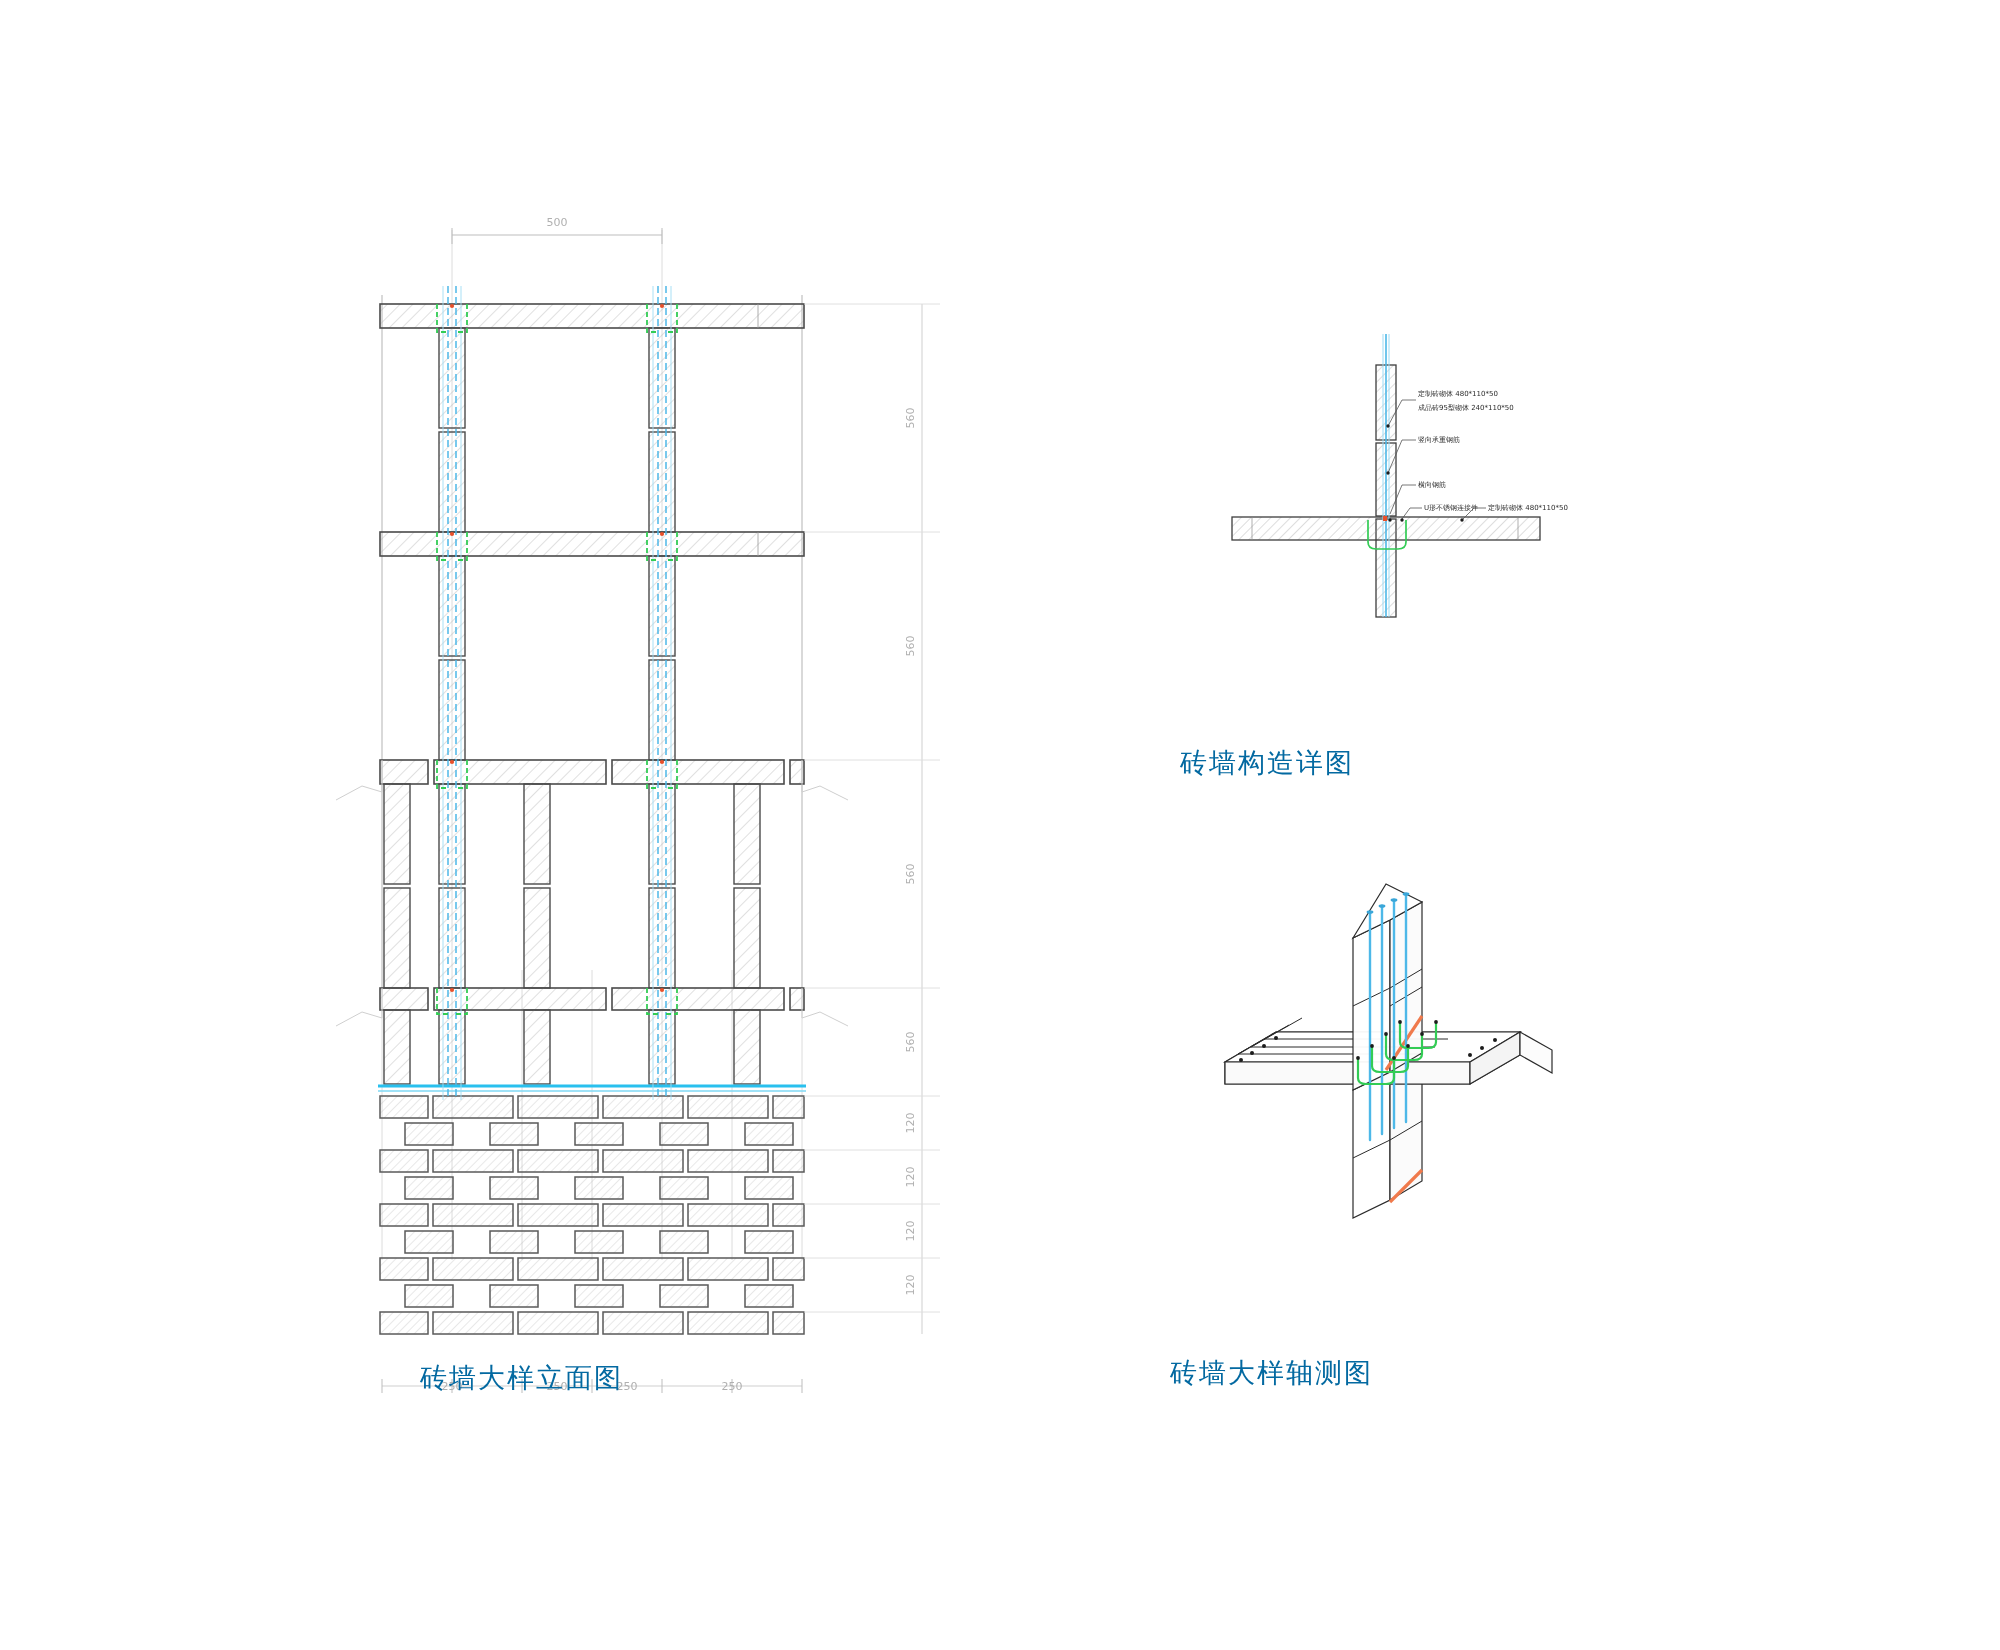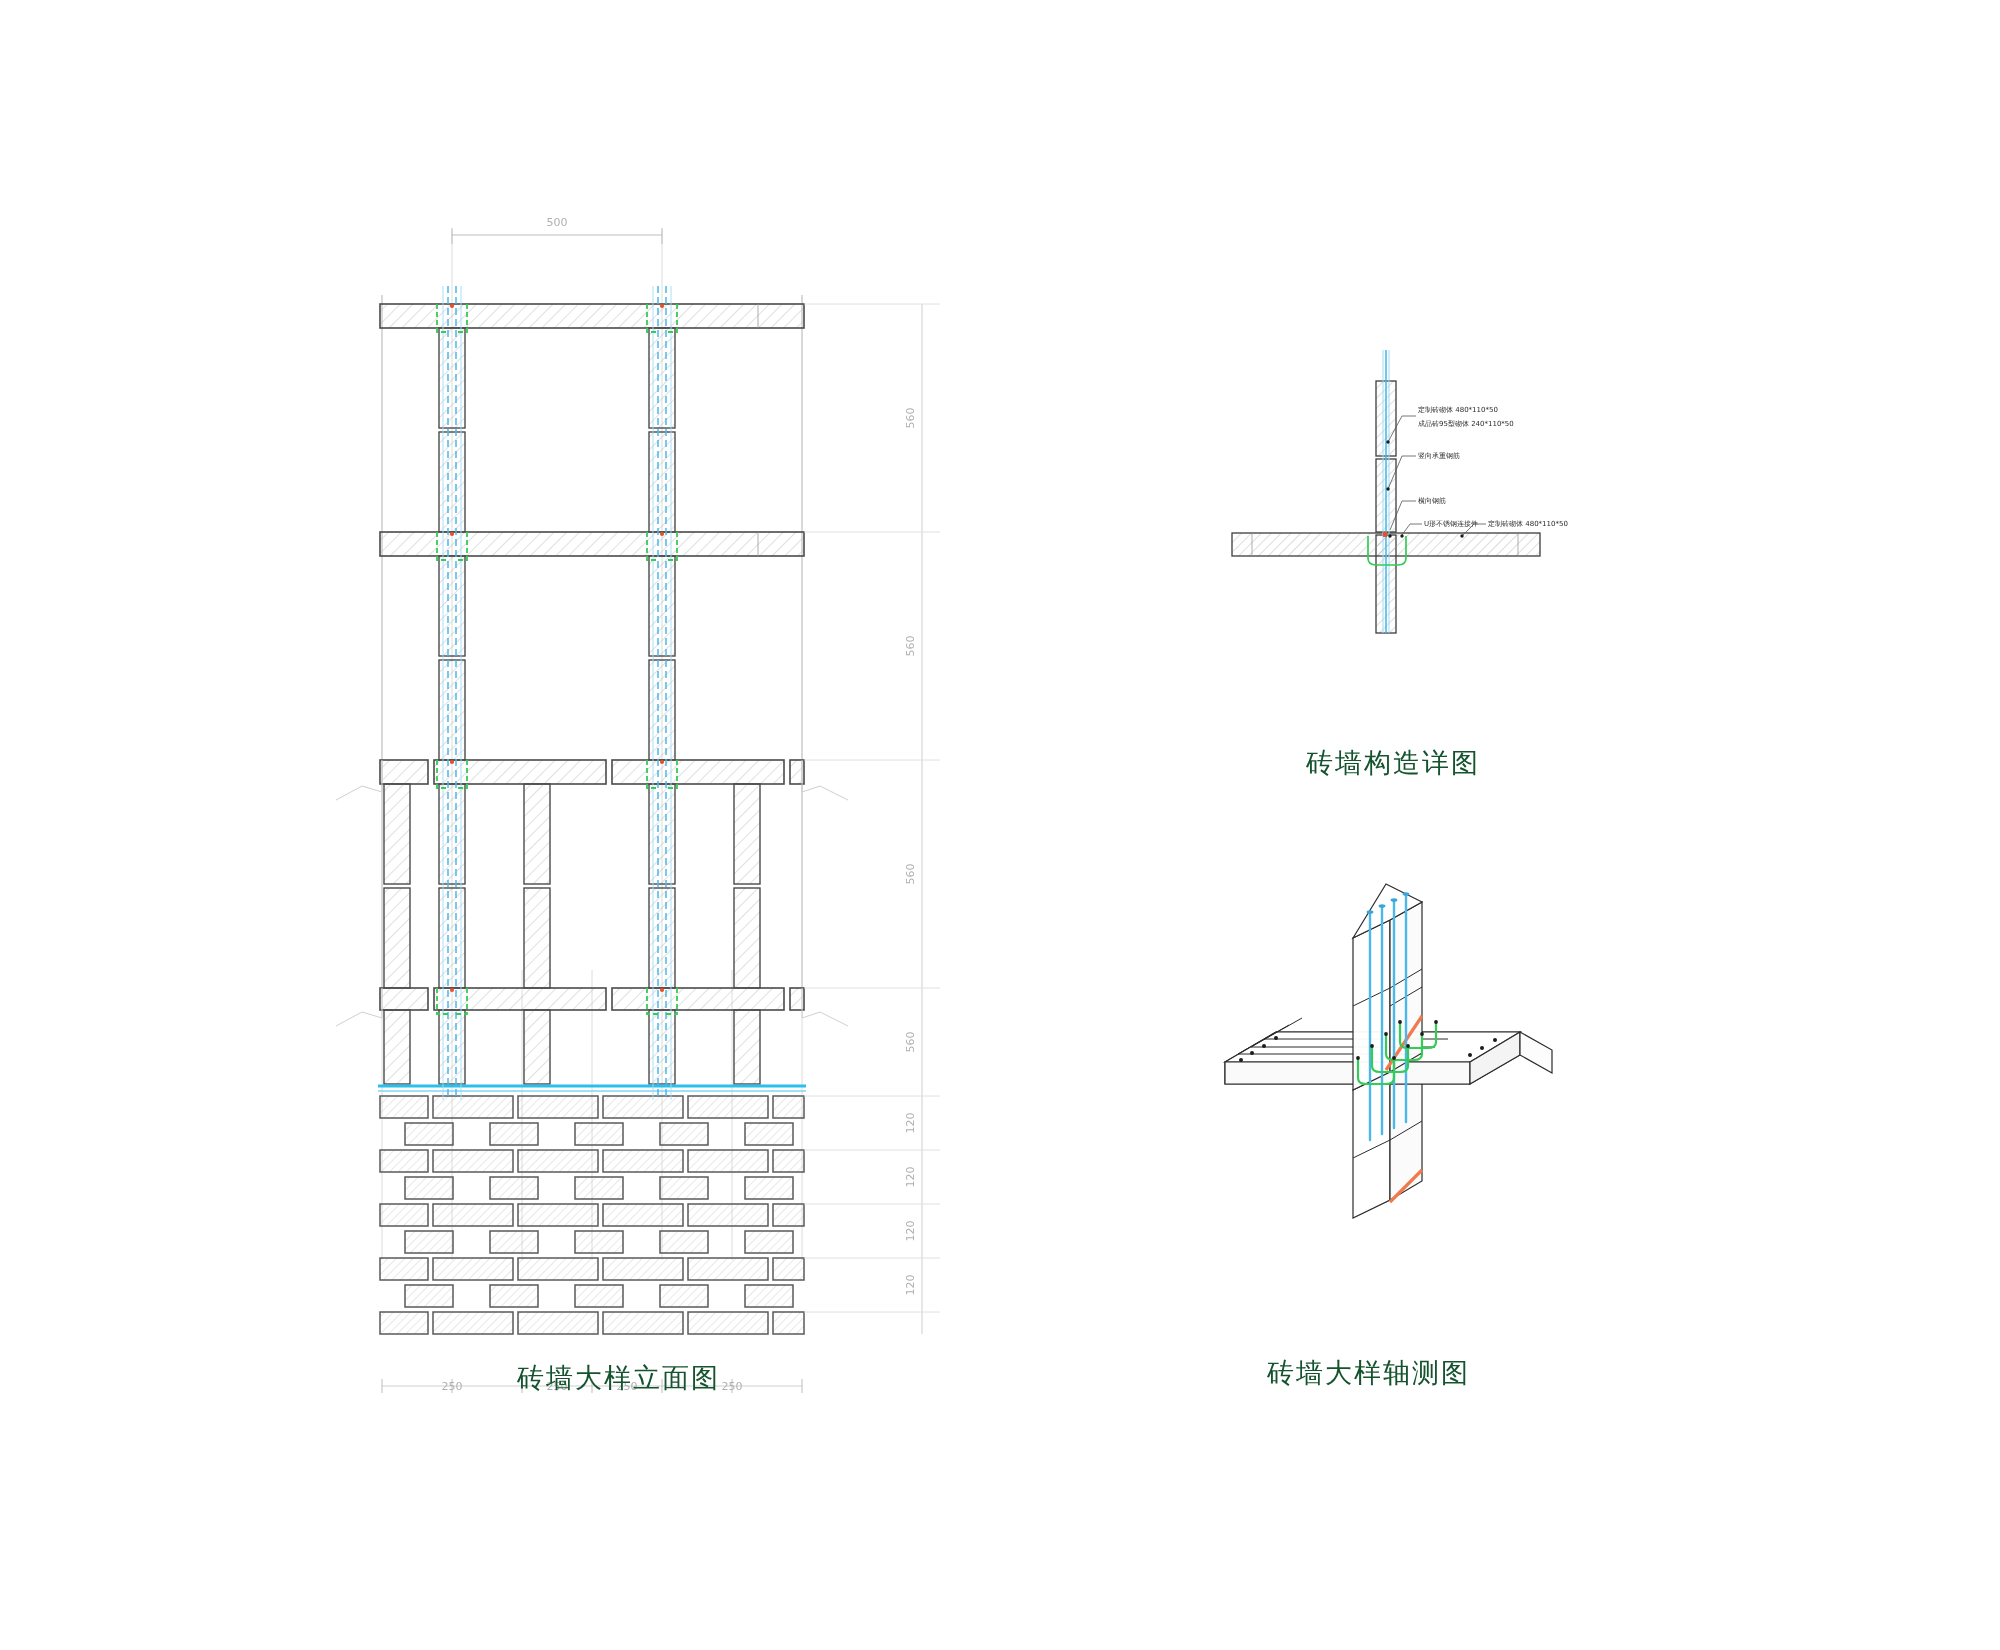--- a/index.html
+++ b/index.html
@@ -1,21 +1,21 @@
 <!DOCTYPE html>
 <html><head>
 <meta charset="utf-8">
 <style>
   html,body{margin:0;padding:0;background:#ffffff;}
   body{width:2000px;height:1650px;position:relative;overflow:hidden;
        font-family:"Liberation Sans","DejaVu Sans",sans-serif;color:#1a1a1a;}
   .sheet{position:absolute;inset:0;background:#ffffff;}
   .fig{position:absolute;text-align:center;}
-  .cap{position:absolute;text-align:right;font-size:27px;letter-spacing:2px;
-       color:#14532d;white-space:nowrap;font-family:"DejaVu Sans",sans-serif;}
+  .cap{position:absolute;text-align:left;font-size:27px;letter-spacing:2px;
+       color:#0369a1;white-space:nowrap;font-family:"DejaVu Sans",sans-serif;}
   svg{display:block;overflow:visible;}
   text{font-family:"DejaVu Sans",sans-serif;}
 </style>
 </head>
 <body>
 
 <div class="sheet">
 
   <div class="fig" style="left:300px;top:200px;width:700px;height:1130px;">
     <svg width="700" height="1130" viewBox="0 0 700 1130">
@@ -288,21 +288,21 @@
           <text x="257" y="1190">250</text>
           <text x="327" y="1190">250</text>
           <text x="432" y="1190">250</text>
         </g>
       </g>
     </svg>
   </div>
 
   <div class="cap" style="left:420px;top:1360px;width:300px;font-family:Liberation Serif, serif;">砖墙大样立面图</div>
 
-  <div class="fig" style="left:1230px;top:346px;width:340px;height:290px;">
+  <div class="fig" style="left:1230px;top:330px;width:340px;height:290px;">
     <svg width="340" height="290" viewBox="0 0 340 290">
       <defs>
         <pattern id="dhx" width="7" height="7" patternTransform="rotate(45)" patternUnits="userSpaceOnUse">
           <line x1="0" y1="0" x2="0" y2="7" stroke="#9c9c9c" stroke-width="0.7"></line>
         </pattern>
       </defs>
 
       <g>
         <rect x="146" y="35" width="20" height="75" fill="url(#dhx)" stroke="#3d3d3d" stroke-width="1.3"></rect>
         <rect x="146" y="113" width="20" height="73" fill="url(#dhx)" stroke="#3d3d3d" stroke-width="1.3"></rect>

